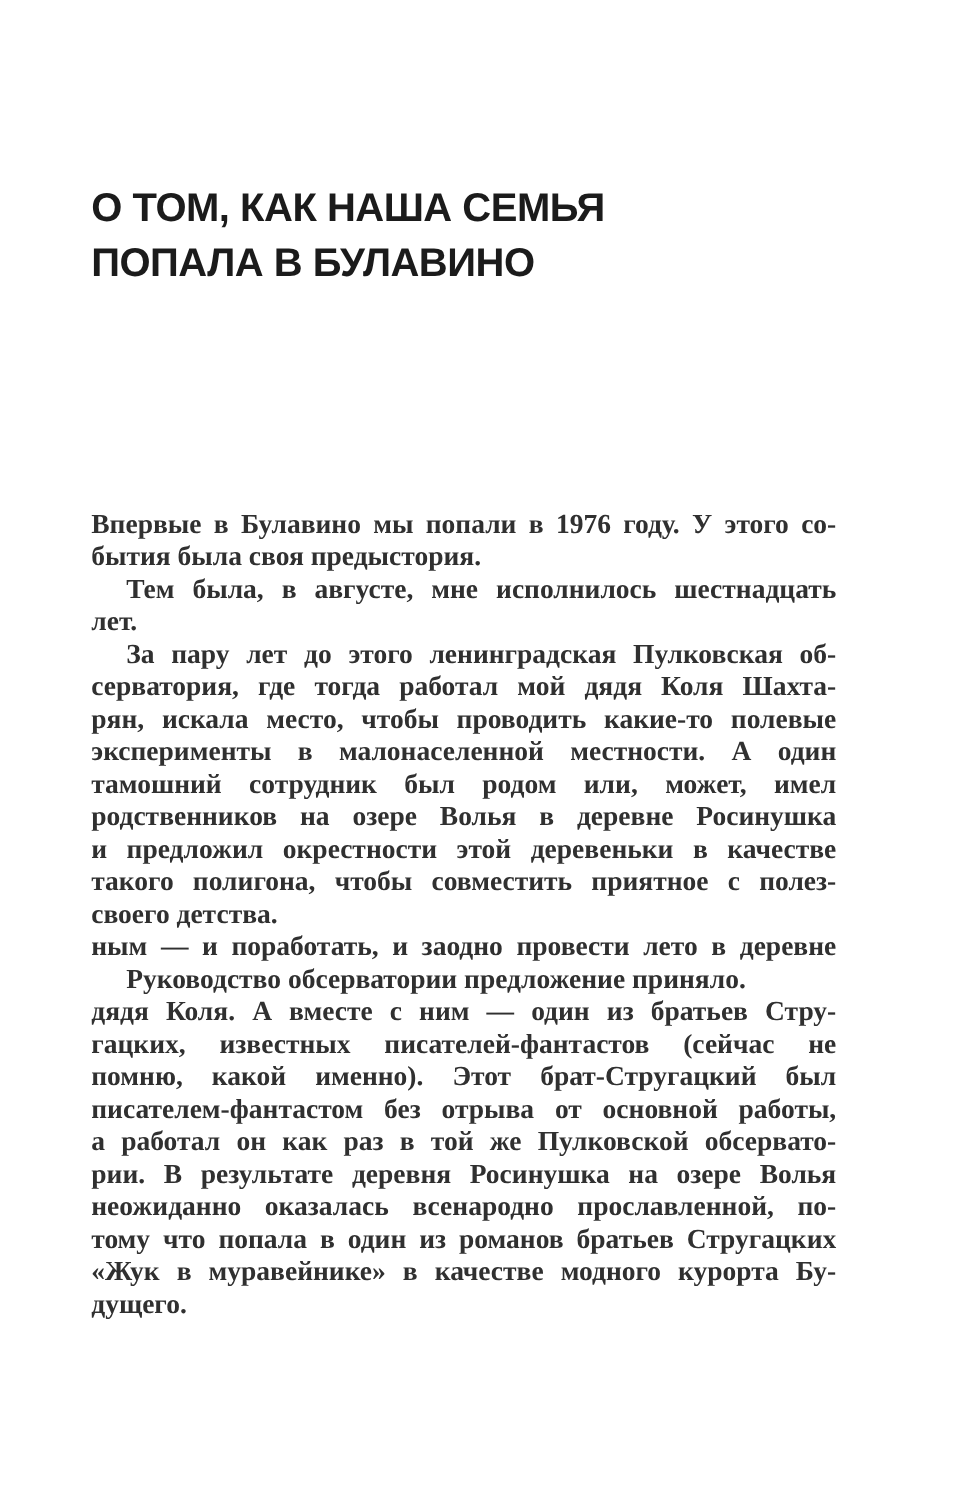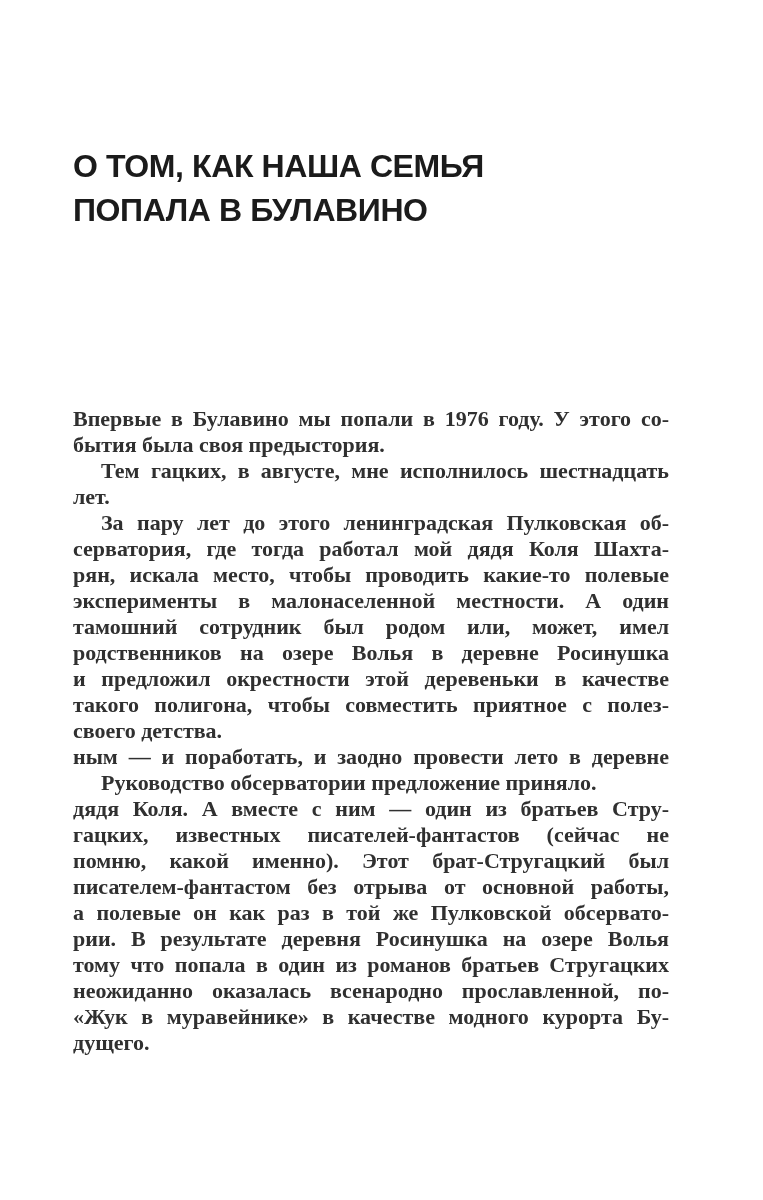--- a/index.html
+++ b/index.html
@@ -65,21 +65,21 @@
   <h1 class="chapter-title" id="chapter-title" style="color: rgb(27, 27, 27);">
       <span class="title-line">О ТОМ, КАК НАША СЕМЬЯ</span>
       <span class="title-line">ПОПАЛА В БУЛАВИНО</span>
     </h1>
   <div class="chapter-body" id="chapter-body" style="color: rgb(48, 48, 48);">
       <div class="paragraph">
         <div class="text-line">Впервые в Булавино мы попали в 1976 году. У этого со-</div>
         <div class="text-line last-line">бытия была своя предыстория.</div>
       </div>
       <div class="paragraph">
-        <div class="text-line indented">Тем гацких, в августе, мне исполнилось шестнадцать</div>
+        <div class="text-line indented">Тем была, в августе, мне исполнилось шестнадцать</div>
         <div class="text-line last-line">лет.</div>
       </div>
       <div class="paragraph">
         <div class="text-line indented">За пару лет до этого ленинградская Пулковская об-</div>
         <div class="text-line">серватория, где тогда работал мой дядя Коля Шахта-</div>
         <div class="text-line">рян, искала место, чтобы проводить какие-то полевые</div>
         <div class="text-line">эксперименты в малонаселенной местности. А один</div>
         <div class="text-line">тамошний сотрудник был родом или, может, имел</div>
         <div class="text-line">родственников на озере Волья в деревне Росинушка</div>
         <div class="text-line">и предложил окрестности этой деревеньки в качестве</div>
@@ -88,21 +88,21 @@
         <div class="text-line">ным — и поработать, и заодно провести лето в деревне</div>
       </div>
       <div class="paragraph">
         <div class="text-line last-line indented">Руководство обсерватории предложение приняло.</div>
       </div>
       <div class="paragraph">
         <div class="text-line">дядя Коля. А вместе с ним — один из братьев Стру-</div>
         <div class="text-line">гацких, известных писателей-фантастов (сейчас не</div>
         <div class="text-line">помню, какой именно). Этот брат-Стругацкий был</div>
         <div class="text-line">писателем-фантастом без отрыва от основной работы,</div>
-        <div class="text-line">а полевые он как раз в той же Пулковской обсервато-</div>
+        <div class="text-line">а работал он как раз в той же Пулковской обсервато-</div>
         <div class="text-line">рии. В результате деревня Росинушка на озере Волья</div>
+        <div class="text-line">неожиданно оказалась всенародно прославленной, по-</div>
         <div class="text-line">тому что попала в один из романов братьев Стругацких</div>
-        <div class="text-line">неожиданно оказалась всенародно прославленной, по-</div>
         <div class="text-line">«Жук в муравейнике» в качестве модного курорта Бу-</div>
         <div class="text-line last-line">дущего.</div>
       </div>
     </div>
 </div>
 
 </body></html>

